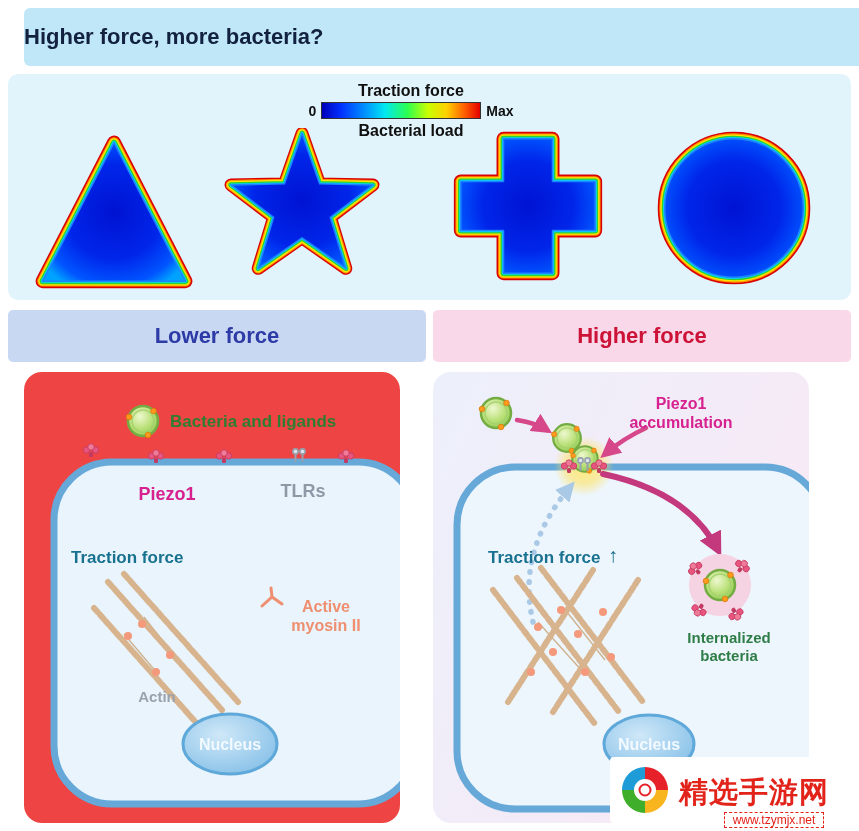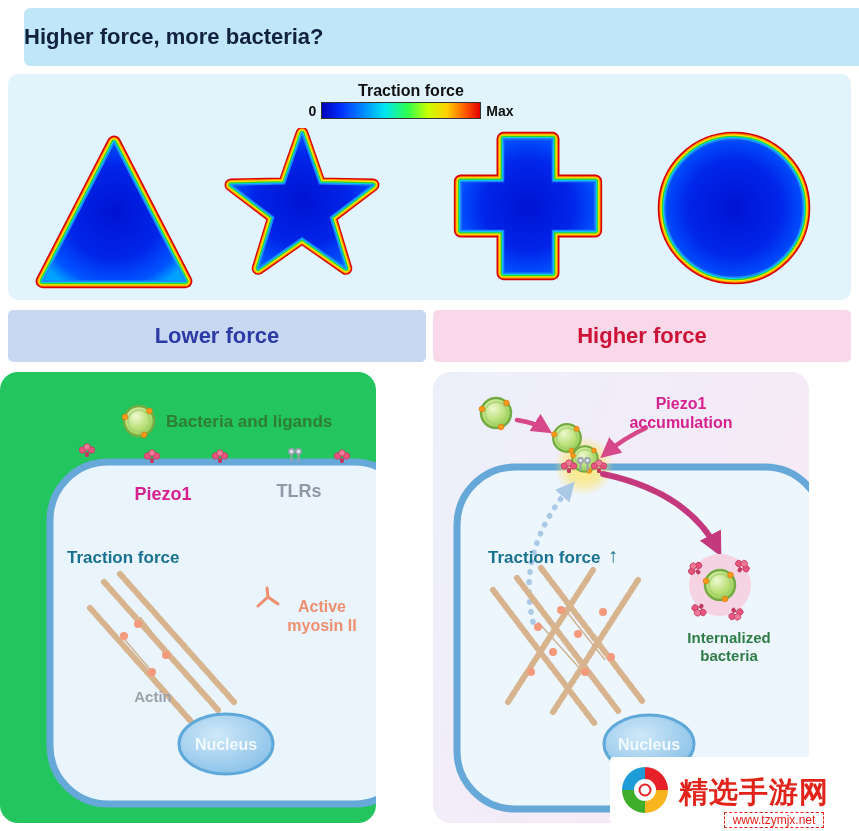--- a/index.html
+++ b/index.html
@@ -23,21 +23,21 @@
   .shape-cross { left:440px; top:52px; }
   .shape-circle { left:646px; top:54px; }
 
   .hdr { position:absolute; top:310px; height:52px; width:418px; display:flex; align-items:center; justify-content:center; border-radius:5px; }
   .hdr-left { left:8px; background:#c9d8f2; }
   .hdr-left span { color:#2c3ba6; font-weight:bold; font-size:22px; }
   .hdr-right { left:433px; background:#f9d8e9; }
   .hdr-right span { color:#cc1236; font-weight:bold; font-size:22px; }
 
   .panel { position:absolute; top:372px; width:376px; height:451px; border-radius:18px; overflow:hidden; }
-  .panel-left { left:0; background:#22c55e;padding-left:20px; }
+  .panel-left { left:24px; background:#ef4444; }
   .panel-right { left:433px; background:linear-gradient(115deg,#ecf0fb 0%,#f2ecf8 45%,#fae8f3 100%); }
   .panel svg { display:block; width:418px; height:451px; }
 
   svg text { font-family:"Liberation Sans", sans-serif; }
   .t-green   { fill:#2f7d32; font-weight:bold; font-size:17px; }
   .t-magenta { fill:#d6218f; font-weight:bold; font-size:18px; }
   .t-magenta-sm { fill:#d6218f; font-weight:bold; font-size:16px; }
   .t-gray    { fill:#8f98a6; font-weight:bold; font-size:18px; }
   .t-teal    { fill:#17718f; font-weight:bold; font-size:17px; }
   .t-teal-arrow { fill:#17718f; font-weight:bold; font-size:20px; }
@@ -124,20 +124,21 @@
   </div>
 
   <div class="heatmap-panel">
     <div class="cb-wrap">
       <div class="cb-title">Traction force</div>
       <div class="cb-row">
         <span class="cb-min">0</span>
         <div class="cb-gradient"></div>
         <span class="cb-max">Max</span>
       </div>
+      <div class="cb-sub">Bacterial load</div>
     </div>
 
     <svg class="shape shape-triangle" viewBox="0 0 150 150">
       <use href="#p-tri" fill="none" stroke="#da0000" stroke-width="13" stroke-linejoin="round"></use>
       <use href="#p-tri" fill="none" stroke="#ff9000" stroke-width="10" stroke-linejoin="round"></use>
       <use href="#p-tri" fill="none" stroke="#ffe400" stroke-width="8" stroke-linejoin="round"></use>
       <use href="#p-tri" fill="none" stroke="#2ed12e" stroke-width="5.5" stroke-linejoin="round"></use>
       <use href="#p-tri" fill="none" stroke="#00d8ff" stroke-width="3" stroke-linejoin="round"></use>
       <use href="#p-tri" fill="url(#shapeGrad)" stroke="#1c86ff" stroke-width="1.5" stroke-linejoin="round"></use>
     </svg>

